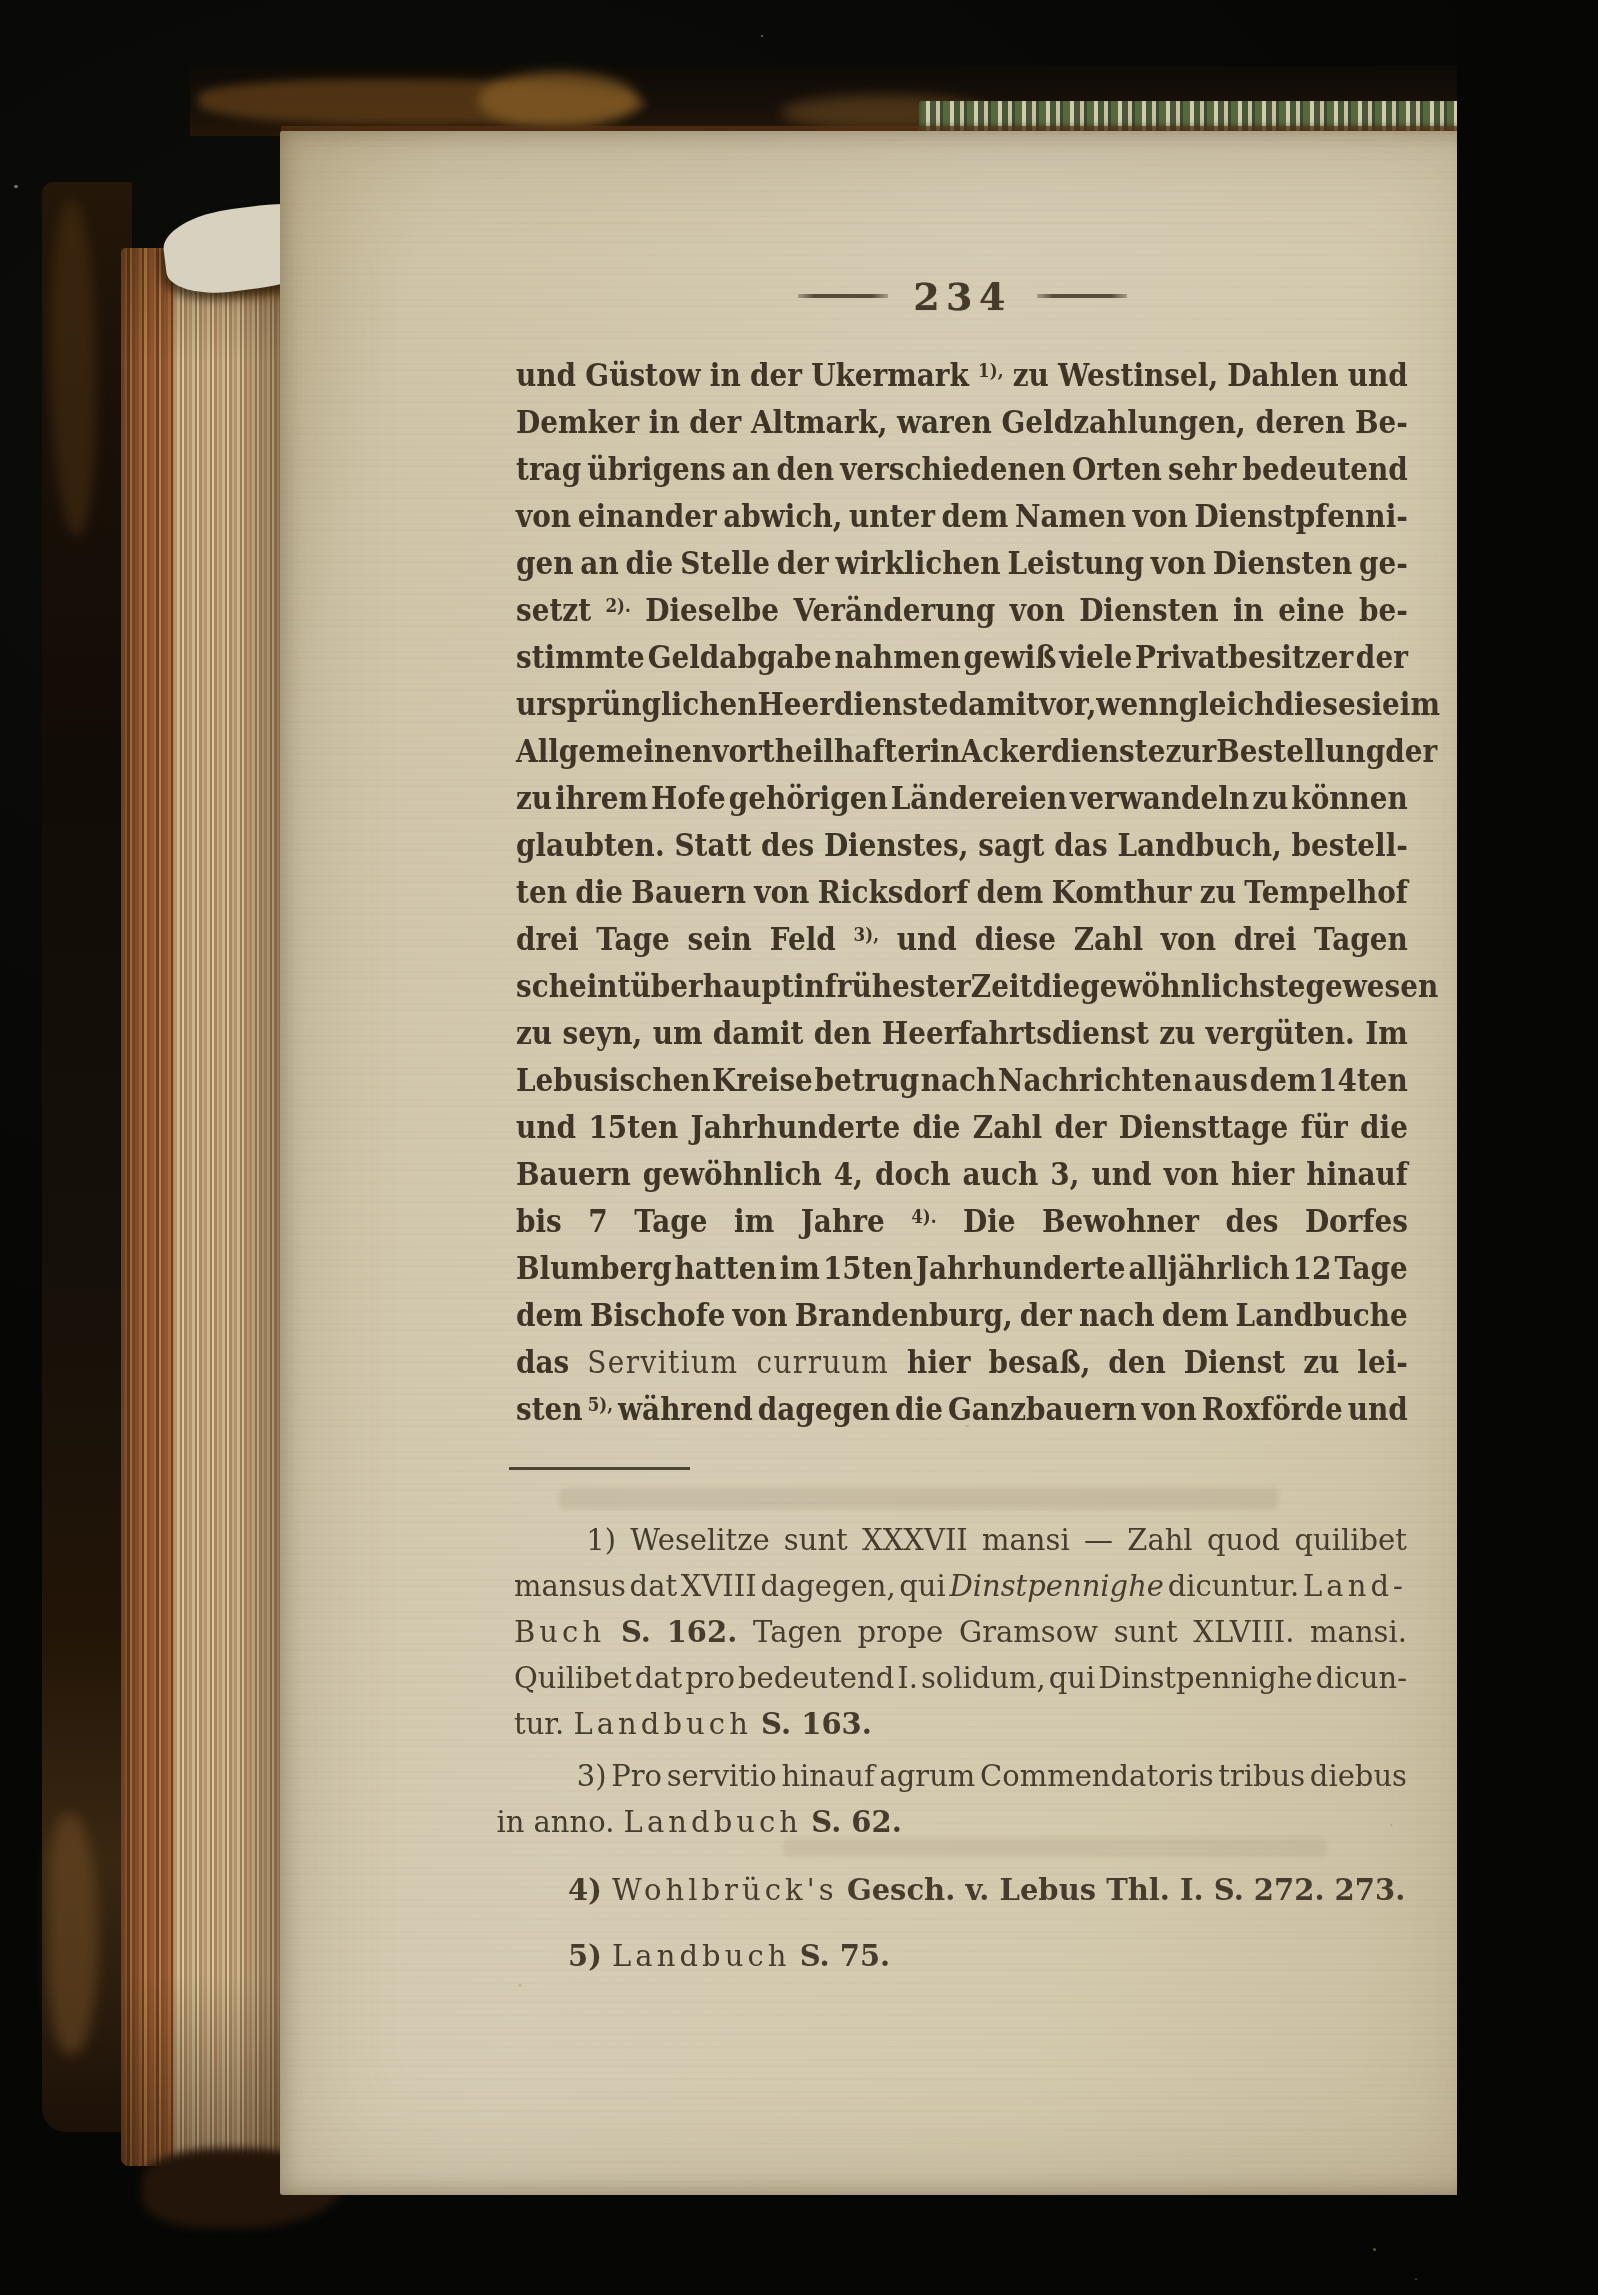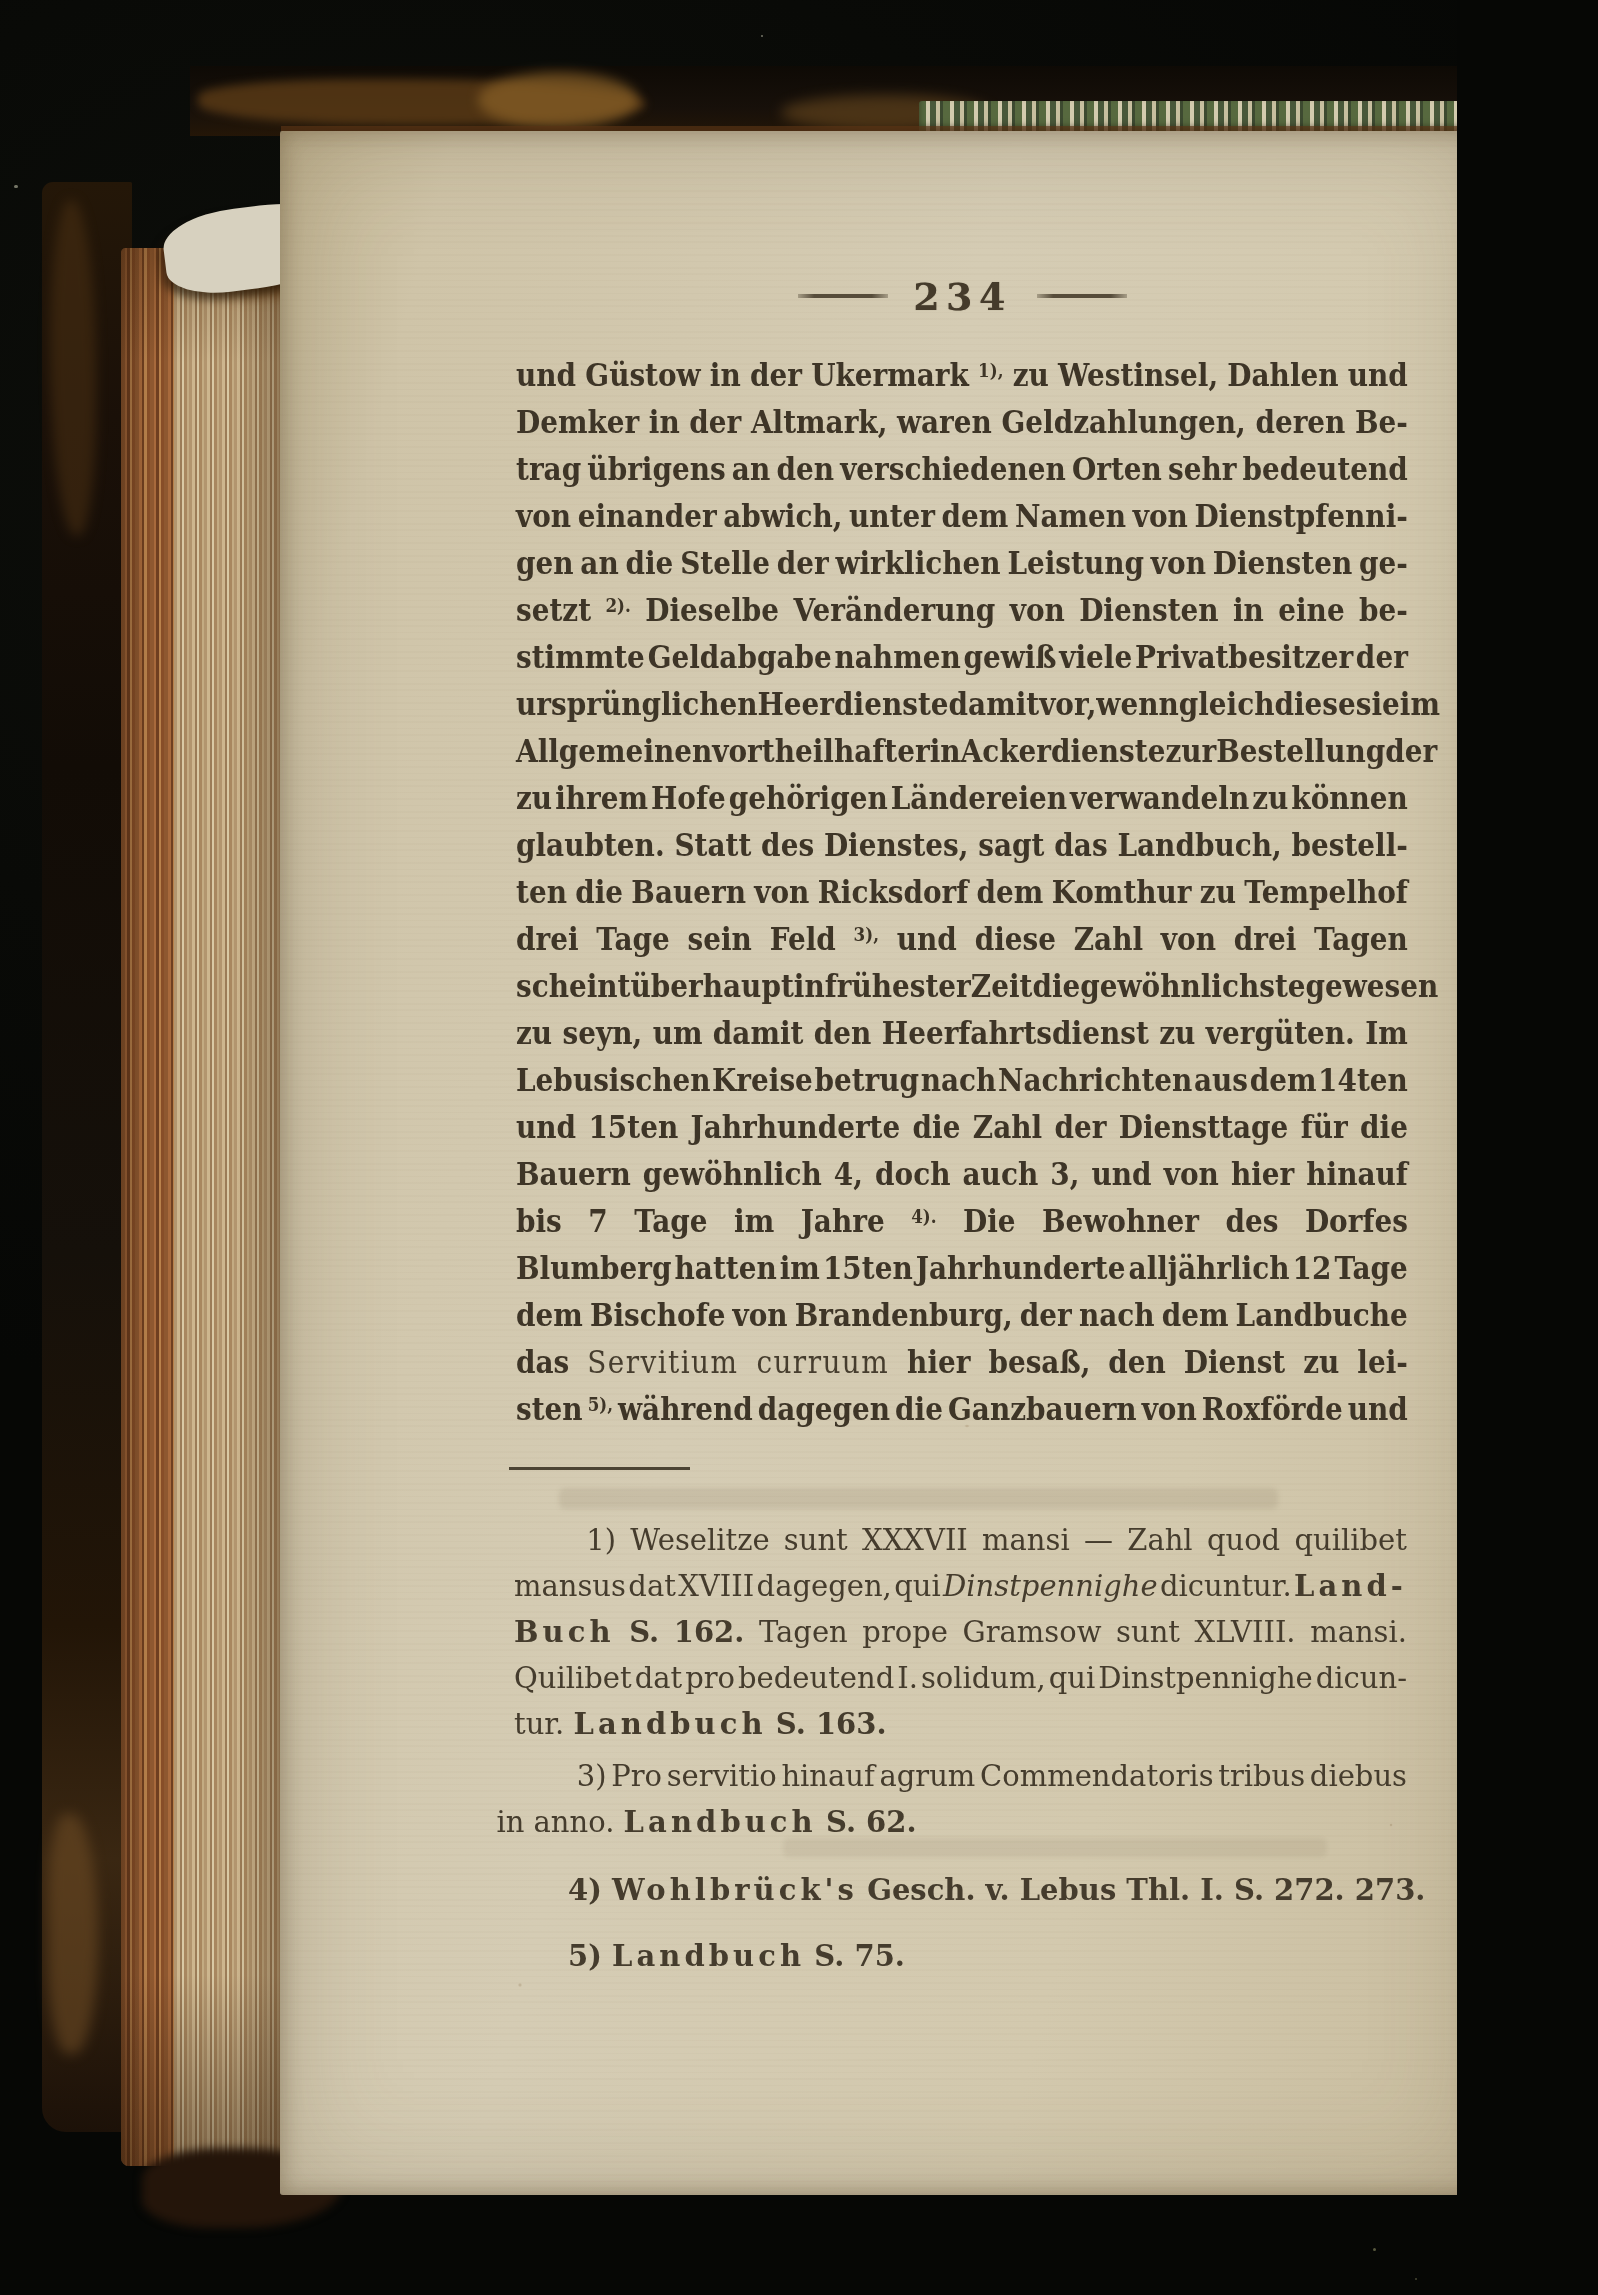--- a/index.html
+++ b/index.html
@@ -65,21 +65,21 @@
   .just{display:flex;justify-content:space-between;align-items:baseline;}
   .sup{font-size:.6em;position:relative;top:-.5em;}
   .ant{font-weight:normal;letter-spacing:1.6px;color:#463d2e;}
 
   .rule{left:509px;top:1467px;width:181px;height:3.2px;background:#4c4434;box-shadow:0 -2.4px 1.6px -1.6px #6a6050;}
   .ghost{background:rgba(108,94,66,.12);filter:blur(2.4px);border-radius:6.4px;}
 
   .footnotes{left:514px;top:1517px;width:893px;font-size:29px;color:#453c2d;}
   .footnotes .tline{height:46px;line-height:46px;white-space:nowrap;}
   .fr{font-weight:bold;}
-  .frsp{font-weight:bold;letter-spacing:.14em;}
+  .frsp{font-weight:normal;letter-spacing:.14em;}
   .it{font-style:italic;}
 </style>
 </head>
 <body>
 
 <div id="stage">
 
   <div class="abs cover-left"></div>
   <div class="abs cover-patch-top"></div>
   <div class="abs cover-patch-bottom"></div>

